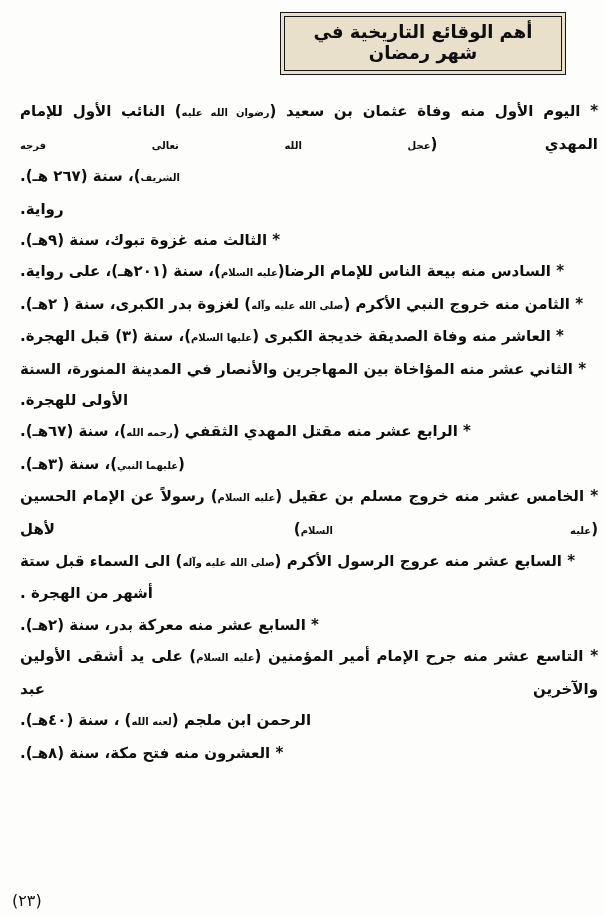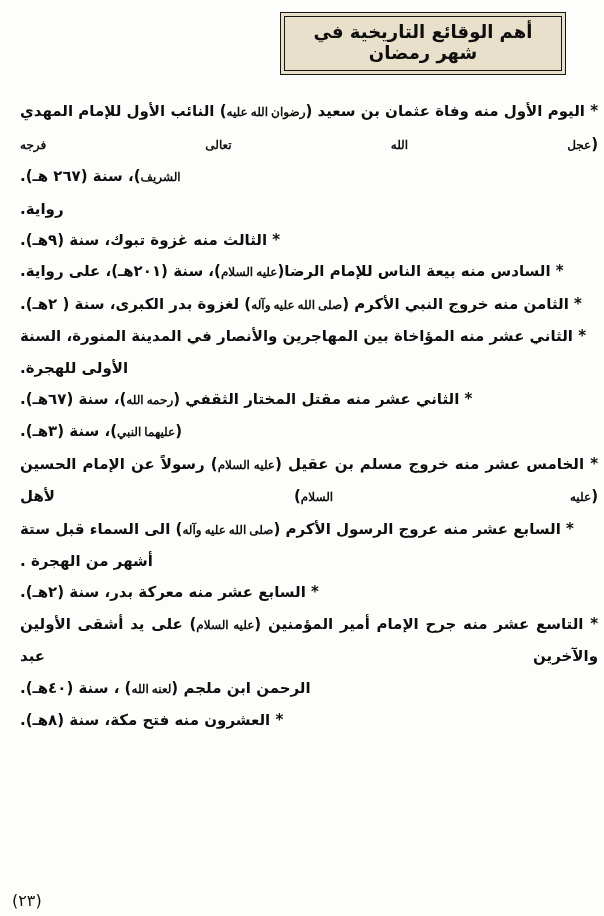--- a/index.html
+++ b/index.html
@@ -41,23 +41,22 @@
   }
   .line {
     line-height: 31.4px;
     text-align: left;
   }
   .line.just {
     text-align: justify;
     text-align-last: justify;
   }
   .hon {            
-    font-size: 12px;
+    font-size: 10px;
     font-weight: bold;
-    font-family: Liberation Serif, serif;
   }
 
   .pagenum {
     position: absolute;
     left: 12px;
     bottom: 6px;
     font-size: 16px;
     font-weight: normal;
   }
 </style>
@@ -70,22 +69,23 @@
     <div class="tbox-inner">أهم الوقائع التاريخية في شهر رمضان</div>
   </div>
 
   <div class="items">
       <div class="line just"><span>* اليوم الأول منه وفاة عثمان بن سعيد (</span><span class="hon">رضوان الله عليه</span><span>) النائب الأول للإمام المهدي (</span><span class="hon">عجل الله تعالى فرجه</span></div>
       <div class="line"><span class="hon">الشريف</span><span>)، سنة (٢٦٧ هـ).</span></div>
       <div class="line"><span>رواية.</span></div>
       <div class="line"><span>* الثالث منه غزوة تبوك، سنة (٩هـ).</span></div>
       <div class="line"><span>* السادس منه بيعة الناس للإمام الرضا(</span><span class="hon">عليه السلام</span><span>)، سنة (٢٠١هـ)، على رواية.</span></div>
       <div class="line"><span>* الثامن منه خروج النبي الأكرم (</span><span class="hon">صلى الله عليه وآله</span><span>) لغزوة بدر الكبرى، سنة ( ٢هـ).</span></div>
+      <div class="line"><span>* العاشر منه وفاة الصديقة خديجة الكبرى (</span><span class="hon">عليها السلام</span><span>)، سنة (٣) قبل الهجرة.</span></div>
       <div class="line"><span>* الثاني عشر منه المؤاخاة بين المهاجرين والأنصار في المدينة المنورة، السنة الأولى للهجرة.</span></div>
-      <div class="line"><span>* الثاني عشر منه مقتل المختار الثقفي (</span><span class="hon">رحمه الله</span><span>)، سنة (٦٧هـ).</span></div>
+      <div class="line"><span>* الرابع عشر منه مقتل المهدي الثقفي (</span><span class="hon">رحمه الله</span><span>)، سنة (٦٧هـ).</span></div>
       <div class="line"><span>(</span><span class="hon">عليهما النبي</span><span>)، سنة (٣هـ).</span></div>
       <div class="line just"><span>* الخامس عشر منه خروج مسلم بن عقيل (</span><span class="hon">عليه السلام</span><span>) رسولاً عن الإمام الحسين (</span><span class="hon">عليه السلام</span><span>) لأهل</span></div>
       <div class="line"><span>* السابع عشر منه عروج الرسول الأكرم (</span><span class="hon">صلى الله عليه وآله</span><span>) الى السماء قبل ستة أشهر من الهجرة .</span></div>
       <div class="line"><span>* السابع عشر منه معركة بدر، سنة (٢هـ).</span></div>
       <div class="line just"><span>* التاسع عشر منه جرح الإمام أمير المؤمنين (</span><span class="hon">عليه السلام</span><span>) على يد أشقى الأولين والآخرين عبد</span></div>
       <div class="line"><span>الرحمن ابن ملجم (</span><span class="hon">لعنه الله</span><span>) ، سنة (٤٠هـ).</span></div>
       <div class="line"><span>* العشرون منه فتح مكة، سنة (٨هـ).</span></div>
     </div>
 
   <div class="pagenum">(٢٣)</div>

